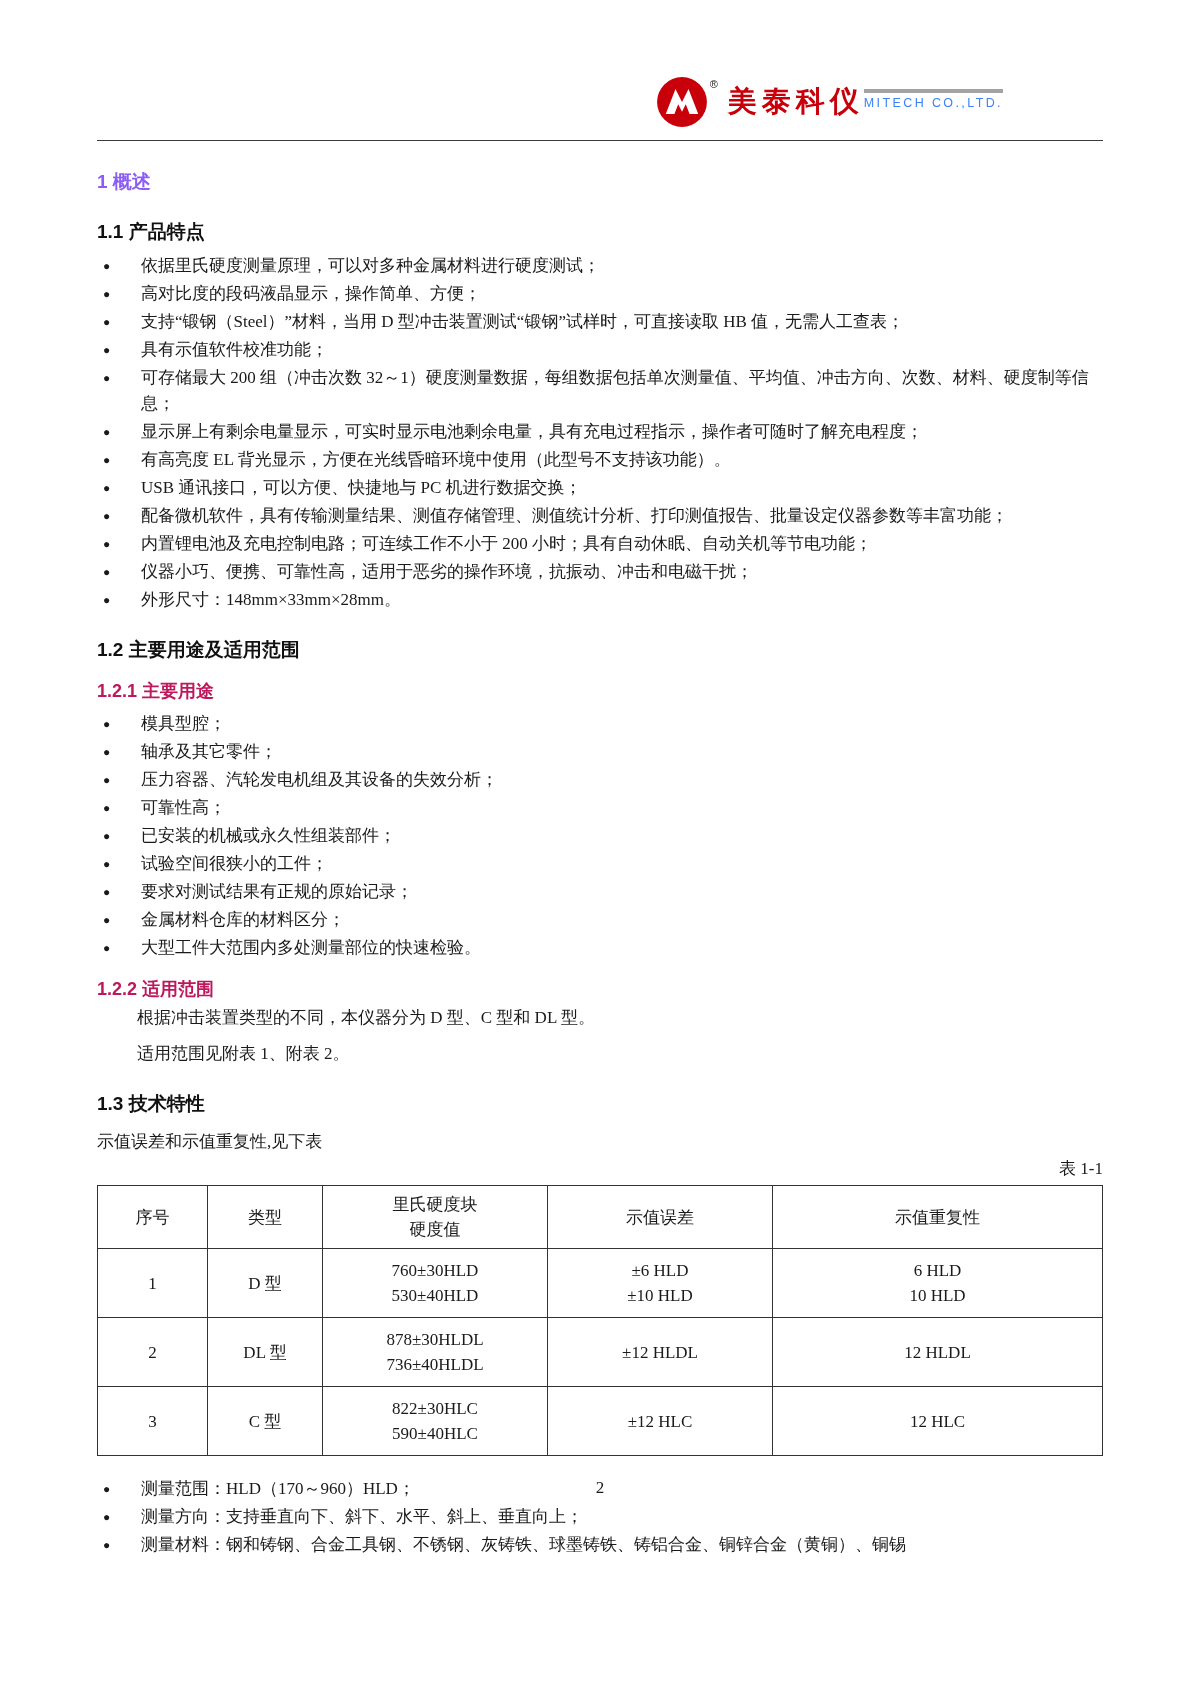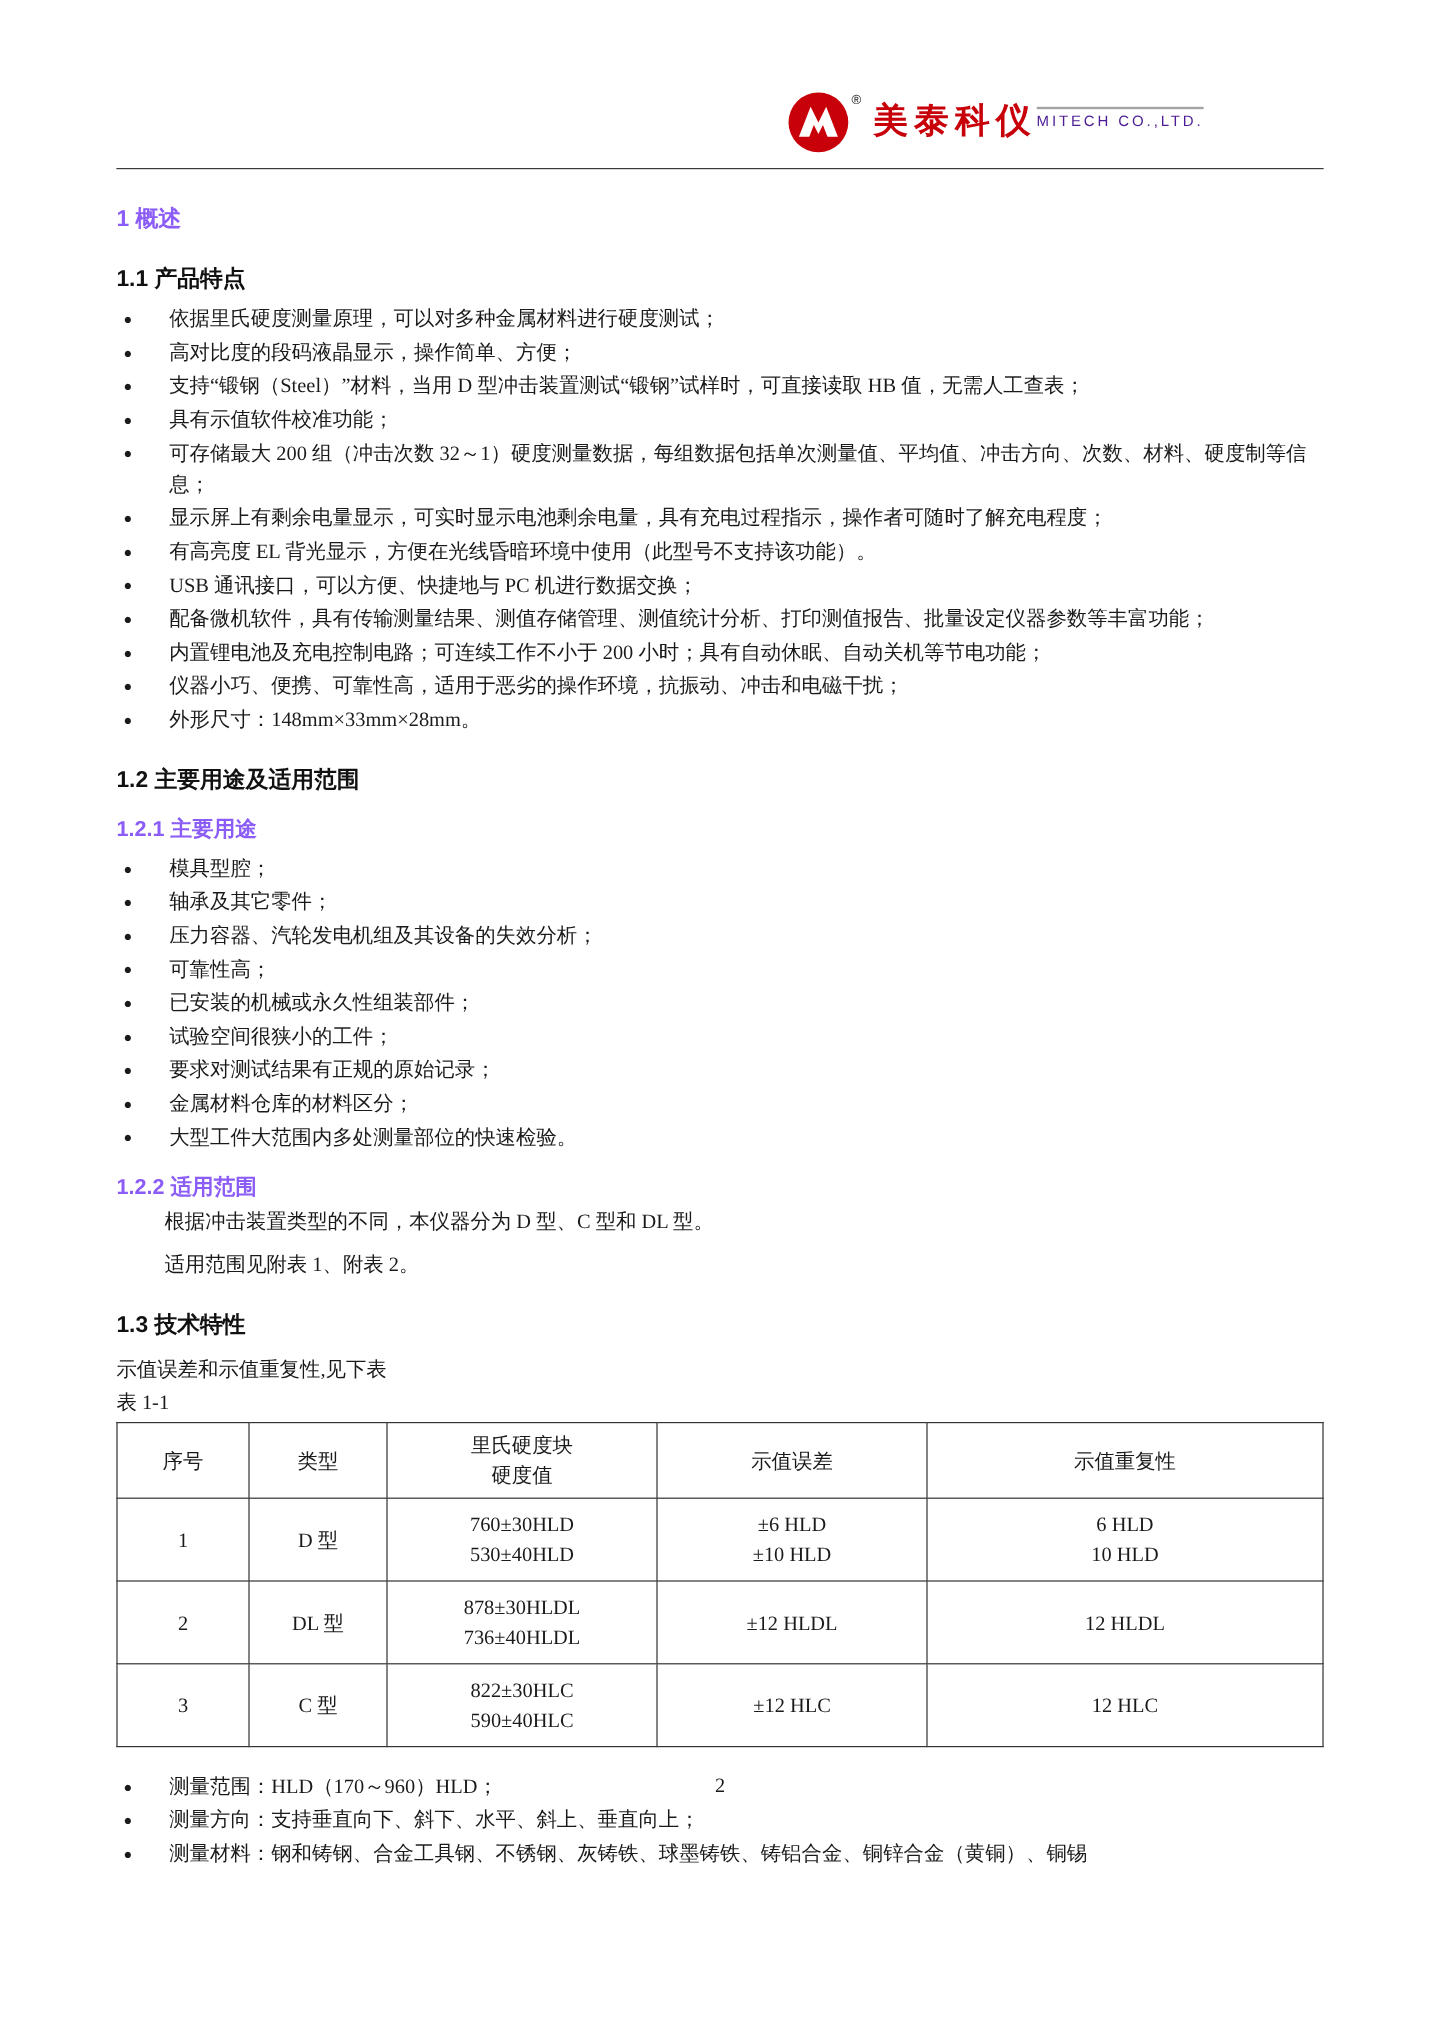--- a/index.html
+++ b/index.html
@@ -25,59 +25,59 @@
     font-weight: bold;
     font-size: 29px;
     letter-spacing: 5px;
     color: #c8000a;
     line-height: 1.1;
   }
   .brand-en {
     font-family: "Liberation Sans", sans-serif;
     font-size: 12.5px;
     letter-spacing: 2.4px;
-    color: #4c1d95;
+    color: #3b82f6;
     margin-top: 3px;
-    border-top: 2px solid #a3a3a3;
+    border-top: 4px solid #a3a3a3;
     padding-top: 3px;
   }
   .header-rule { border: none; border-top: 1.5px solid #3a3a3a; margin: 12px 0 0 0; }
   
   .content { padding: 0 97px; font-size: 17px; }
   .sec-h1 {
     font-family: "Liberation Sans", sans-serif;
     font-size: 19px; font-weight: bold;
     margin: 28px 0 0 0; color: #8b5cf6;
   }
   .sec-h2 {
     font-family: "Liberation Sans", sans-serif;
     font-size: 19px; font-weight: bold;
     margin: 24px 0 6px 0; color: #111;
   }
   .sec-h3 {
     font-family: "Liberation Sans", sans-serif;
     font-size: 18px; font-weight: bold;
-    margin: 16px 0 4px 0; color: #8b5cf6;
+    margin: 16px 0 4px 0; color: #be185d;
   }
   ul.bullets { list-style: none; margin: 8px 0 0 0; padding: 0; }
   ul.bullets li {
     position: relative;
     padding-left: 44px;
     line-height: 26px;
     margin: 2px 0;
   }
   ul.bullets li::before {
     content: "\25CF";
     position: absolute;
     left: 6px; top: 0;
     font-size: 12px;
   }
   p.indent { margin: 0 0 18px 0; padding-left: 40px; line-height: 26px; }
   p.plain  { margin: 12px 0 2px 0; line-height: 26px; }
-  p.caption { margin: 0 0 4px 0; line-height: 24px; }
+  p.caption { margin: 0 0 4px 0; line-height: 24px; text-align: right; }
   
   table.spec {
     width: 100%;
     border-collapse: collapse;
     margin: 2px 0 20px 0;
     table-layout: fixed;
   }
   table.spec th, table.spec td {
     border: 1px solid #333;
     text-align: center;

